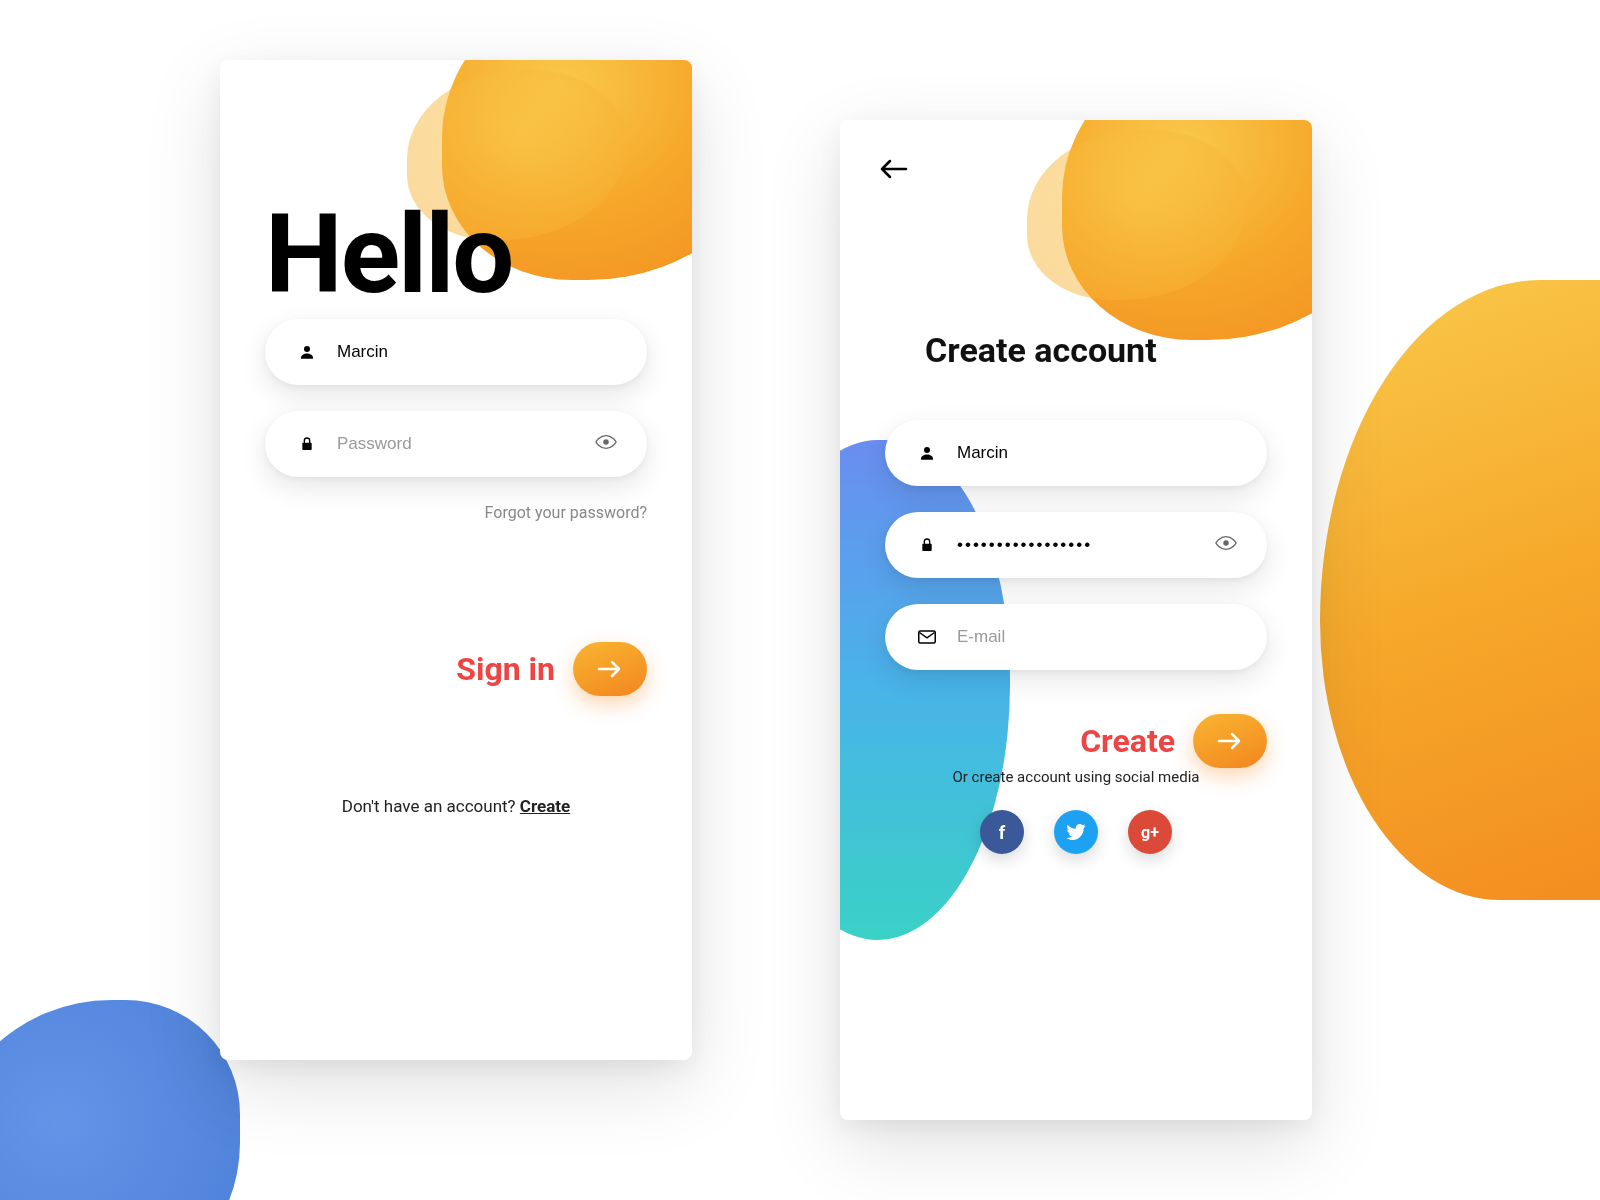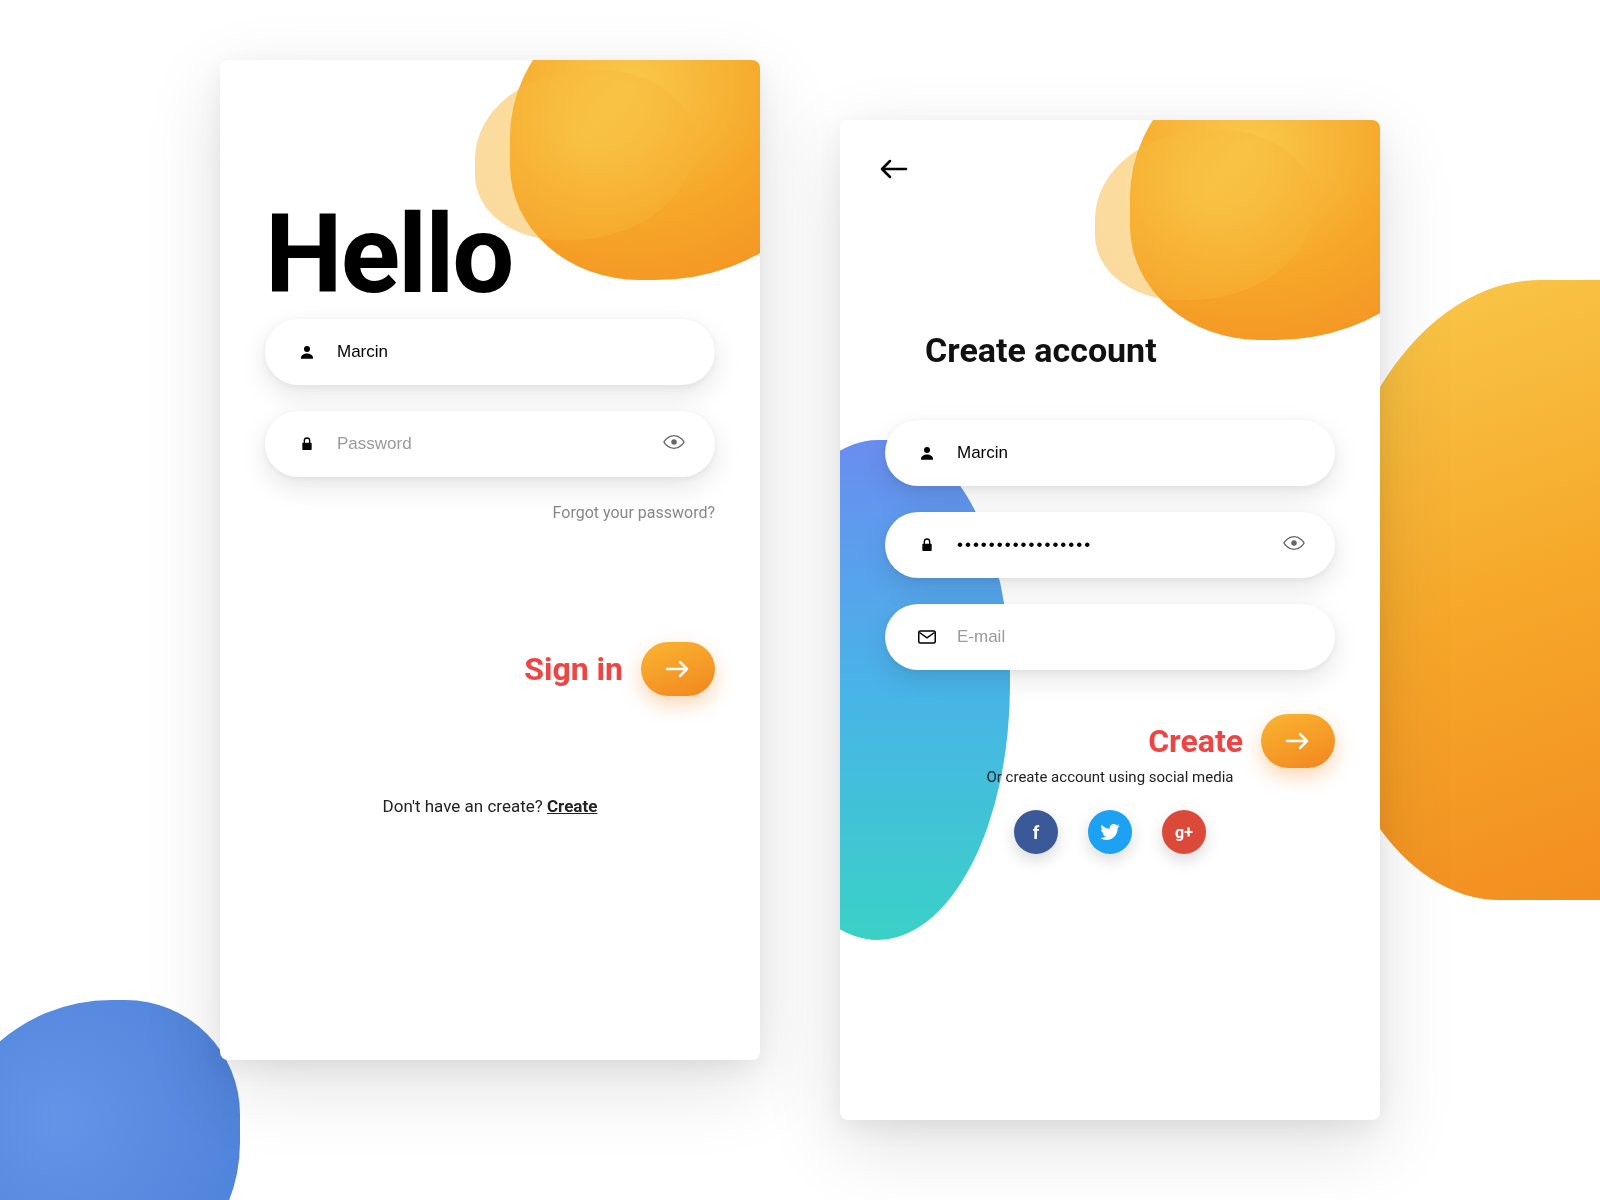--- a/index.html
+++ b/index.html
@@ -30,21 +30,21 @@
   width: 400px;
   height: 620px;
   background: linear-gradient(160deg, #f9c94b 0%, #f6a82a 50%, #f28a1f 100%);
   border-radius: 55% 0 0 45%;
   z-index: 0;
 }
 
 
 .phone {
   position: absolute;
-  width: 540px;
+  width: 472px;
   background: #fff;
   border-radius: 8px;
   box-shadow: 0 25px 80px rgba(0,0,0,0.12), 0 8px 24px rgba(0,0,0,0.06);
   overflow: hidden;
   z-index: 2;
 }
 .phone.left { left: 220px; top: 60px; height: 1000px; }
 .phone.right { left: 840px; top: 120px; height: 1000px; }
 
 
@@ -247,21 +247,21 @@
     <div class="action-row">
       <div class="action-label">Sign in</div>
       <div class="action-btn">
         <svg width="26" height="20" viewBox="0 0 26 20" fill="none">
             <path d="M2 10h20M15 3l7 7-7 7" stroke="#fff" stroke-width="2.5" stroke-linecap="round" stroke-linejoin="round"></path>
           </svg>
       </div>
     </div>
 
     <div class="footer-line">
-      <span>Don't have an create? </span><span class="create-link">Create</span>
+      <span>Don't have an account? </span><span class="create-link">Create</span>
     </div>
   </div>
 </div>
 
 <div class="phone right">
   <div class="blob-top"></div>
   <div class="blob-side"></div>
 
   <div class="back-arrow">
     <svg width="30" height="22" viewBox="0 0 30 22" fill="none">

